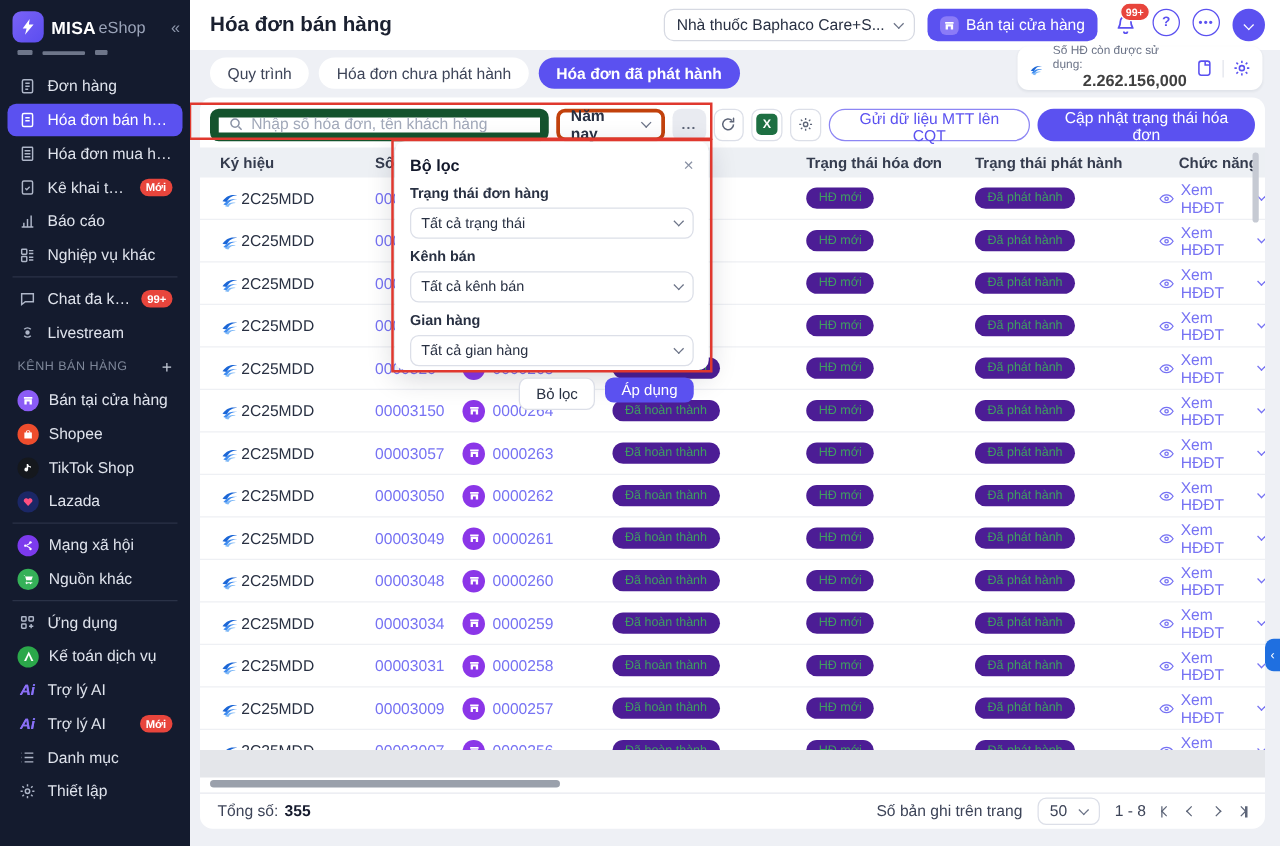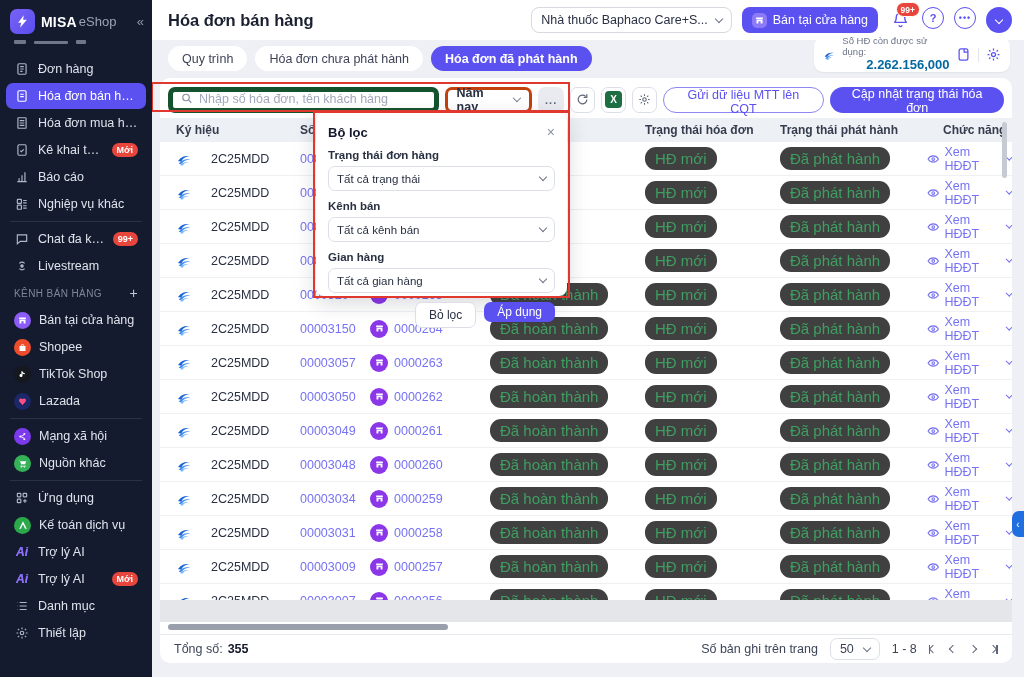--- a/index.html
+++ b/index.html
@@ -45,48 +45,48 @@
 
   
   .tabs { position:absolute; left:168px; top:46px; display:flex; gap:8px; z-index:5; }
   .tab { height:25px; display:flex; align-items:center; padding:0 14px; background:#fff; border-radius:13px; font-size:12.5px; color:#3d4458; cursor:pointer; }
   .tab.active { background:#5b51f0; color:#fff; font-weight:bold; }
 
   
   .hd-card { position:absolute; right:14px; top:37px; width:196px; height:35px; background:#fff; border-radius:9px; display:flex; align-items:center; padding:0 9px; gap:7px; box-shadow:0 1px 2px rgba(20,27,46,.06); z-index:6; }
   .hd-texts { line-height:1.15; }
   .hd-label { font-size:9.5px; color:#6b7387; }
-  .hd-value { font-size:13px; font-weight:bold; color:#0369a1;margin-left:24px; }
+  .hd-value { font-size:13px; font-weight:bold; color:#404040;margin-left:24px; }
   .hd-ic { color:#5b51f0; cursor:pointer; display:flex; }
   .hd-sep { width:1px; height:14px; background:#e1e4ec; }
 
   
   .card { position:absolute; left:160px; top:78px; width:852px; height:585px; background:#fff; border-radius:10px; z-index:4; }
   .toolbar { position:absolute; left:8px; top:8px; right:8px; height:27px; display:flex; align-items:center; gap:6px; }
-  .search-box { width:282px; height:26px; border:5px solid #14532d; border-radius:7px; display:flex; align-items:flex-start; padding:0 8px; gap:6px; color:#9aa1b2; background:#fff; }
+  .search-box { width:282px; height:26px; border:7px solid #14532d; border-radius:7px; display:flex; align-items:flex-end; padding:0 8px; gap:6px; color:#9aa1b2; background:#fff; }
   .search-box input { border:none; outline:none; width:100%; font-size:12.5px; font-family:inherit; color:#283042; background:transparent; }
   .search-box input::placeholder { color:#a2a9ba; }
   .date-select { height:26px; border:3px solid #c2410c; border-radius:7px; display:flex; align-items:center; gap:8px; padding:0 9px; font-size:12.5px; font-weight:bold; color:#283042; background:#fff; cursor:pointer; }
   .more-btn { width:28px; height:26px; border-radius:7px; background:#e9ebf1; border:none; color:#5d6578; font-weight:bold; letter-spacing:1px; font-size:11px; cursor:pointer; }
   .tb-right { margin-left:auto; display:flex; align-items:center; gap:6px; }
   .icon-btn { width:26px; height:26px; border:1px solid #dcdfe8; border-radius:7px; background:#fff; display:flex; align-items:center; justify-content:center; color:#5d6578; cursor:pointer; }
   .excel-sq { width:17px; height:17px; background:#1d6f42; border-radius:4px; color:#fff; font-size:10px; font-weight:bold; display:flex; align-items:center; justify-content:center; }
   .btn-outline { height:26px; border:1px solid #8d86f4; border-radius:13px; background:#fff; color:#5b51f0; font-size:12.5px; padding:0 13px; cursor:pointer; font-family:inherit; }
   .btn-fill { height:26px; border:none; border-radius:13px; background:#5b51f0; color:#fff; font-size:12.5px; padding:0 13px; cursor:pointer; font-family:inherit; }
 
   
   .thead, .trow { display:grid; grid-template-columns:124px 70px 120px 150px 140px 135px 1fr; align-items:center; padding-left:16px; }
   .thead { position:absolute; left:0; top:40px; right:0; height:24px; background:#edf0f4; font-size:12px; font-weight:bold; color:#353c4e; }
   .tbody { position:absolute; left:0; top:64px; right:0; height:458px; overflow:hidden; }
   .trow { height:34px; border-bottom:1px solid #eef0f4; font-size:12.5px; }
-  .cell-sym { display:flex; align-items:center; gap:19px; color:#283042; }
+  .cell-sym { display:flex; align-items:center; gap:1px; color:#283042; }
   .link { color:#7672f3; cursor:pointer; }
   .order-cell { display:flex; align-items:center; gap:6px; }
   .order-ic { width:18px; height:18px; border-radius:50%; background:#8b36e8; color:#fff; display:flex; align-items:center; justify-content:center; flex:0 0 auto; }
-  .pill { display:inline-block; background:#404040; color:#3f9e61; font-size:15px; padding:3px 10px; border-radius:11px; white-space:nowrap; }
+  .pill { display:inline-block; background:#4c1d95; color:#3f9e61; font-size:10px; padding:3px 10px; border-radius:11px; white-space:nowrap; }
   .func-cell { display:flex; align-items:center; gap:5px; color:#7672f3; cursor:pointer; }
   .gray-band { position:absolute; left:0; top:522px; right:0; height:22px; background:#e4e6ea; }
   .hscroll { position:absolute; left:8px; top:546px; width:280px; height:6px; border-radius:3px; background:#9aa0ab; cursor:pointer; }
   .vscroll { position:absolute; right:5px; top:44px; width:5px; height:56px; border-radius:3px; background:#c6cad3; cursor:pointer; }
 
   
   .cfooter { position:absolute; left:0; right:0; bottom:0; height:29px; border-top:1px solid #e7e9ef; display:flex; align-items:center; padding:0 14px; font-size:12.5px; color:#3d4458; }
   .cfooter b { margin-left:5px; color:#13182b; }
   .foot-right { margin-left:auto; display:flex; align-items:center; gap:12px; color:#3d4458; }
   .pg-select { display:flex; align-items:center; gap:10px; border:1px solid #dcdfe8; border-radius:7px; height:22px; padding:0 9px; cursor:pointer; }

